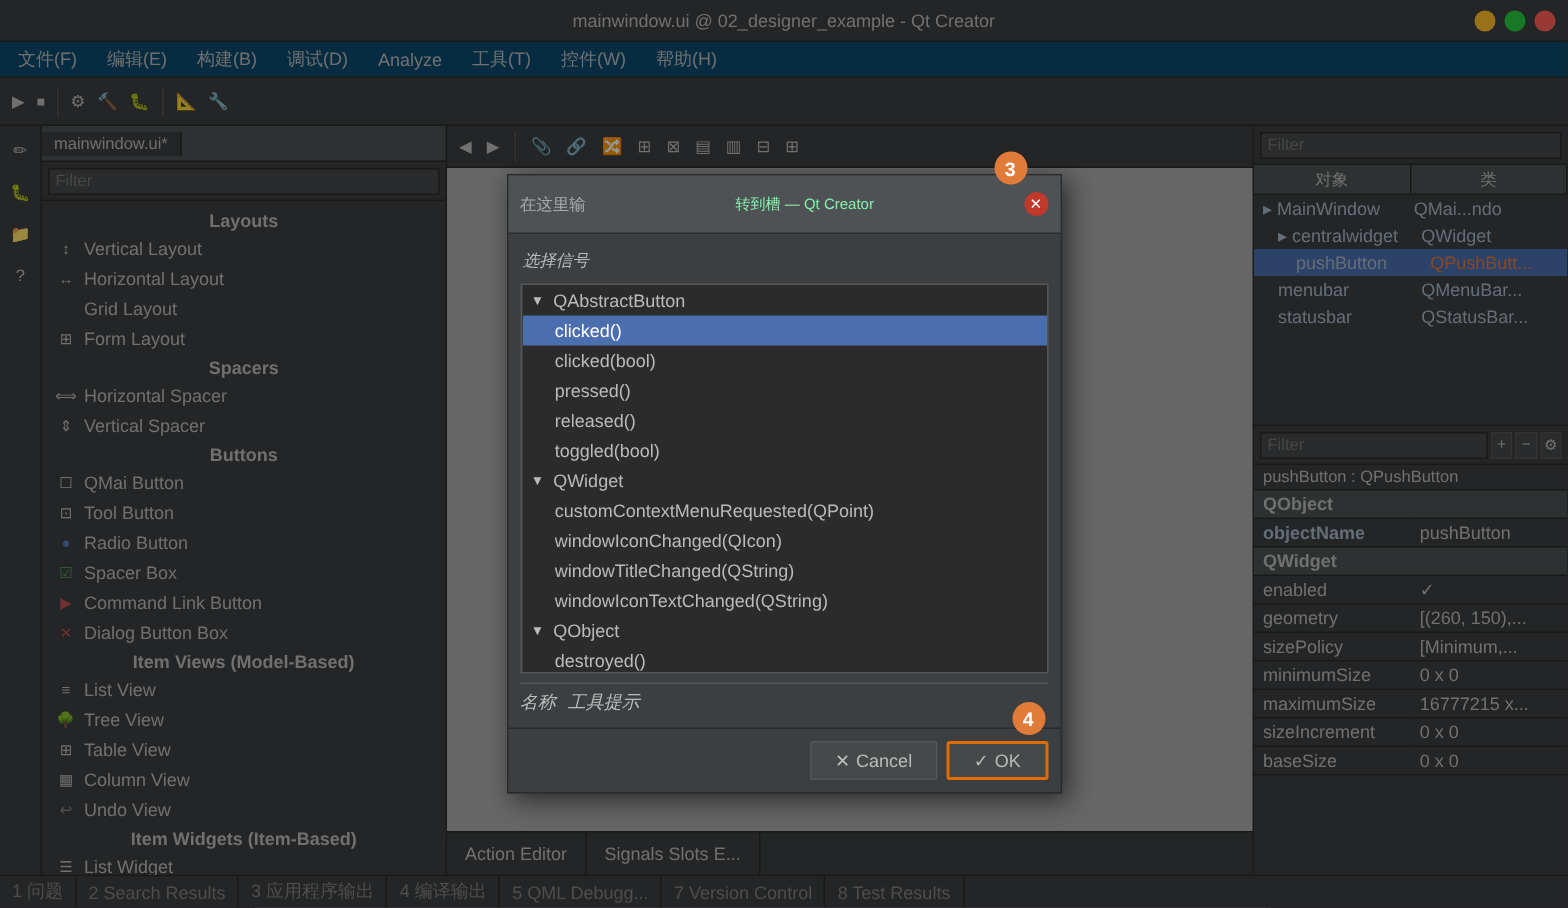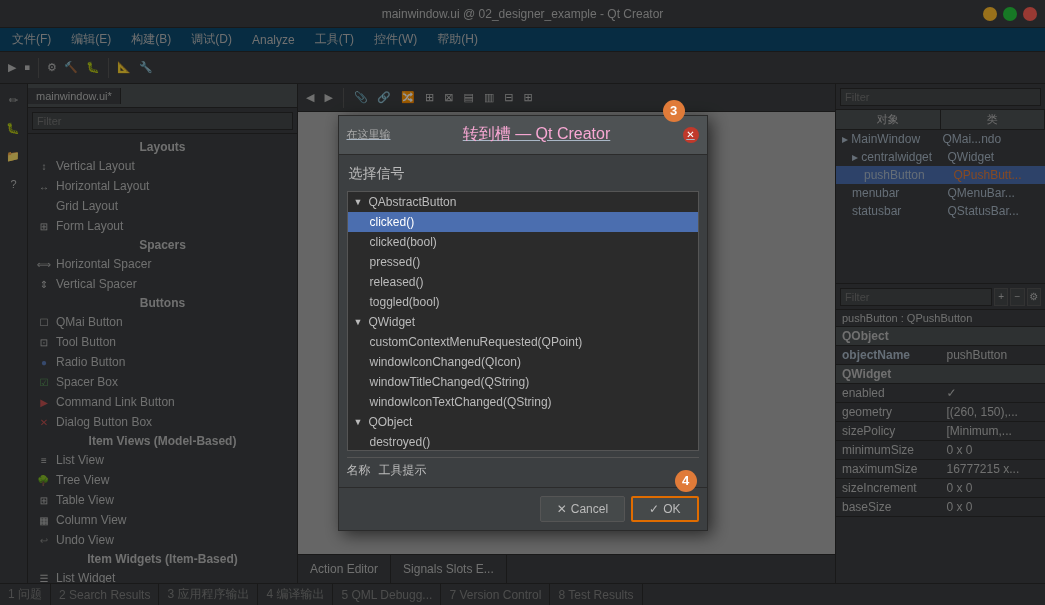--- a/index.html
+++ b/index.html
@@ -297,44 +297,44 @@
       flex-direction: column;
     }
     .modal-title-bar {
       background: #4e5254;
       height: 39px;
       display: flex;
       align-items: center;
       justify-content: space-between;
       padding: 0 8px;
       border-bottom: 1px solid #2b2b2b;
-      text-decoration: underline;
-    }
-    .modal-title { color: #f9a8d4; font-size: 16px; flex: 1; text-align: center; }
+    }
+    .modal-title { color: #86efac; font-size: 10px; flex: 1; text-align: center; }
     .modal-close-btn {
       width: 16px; height: 16px;
       background: #c0392b;
       border-radius: 50%;
       display: flex;
       align-items: center;
       justify-content: center;
       color: white;
       font-size: 10px;
       cursor: pointer;
     }
     .modal-body {
       padding: 8px;
       display: flex;
       flex-direction: column;
       gap: 4px;
     }
     .modal-label {
-      font-size: 14px;
+      font-size: 11px;
       color: #bbbbbb;
       padding: 2px 0 4px 2px;
+      font-style: italic;
     }
     .signal-tree {
       background: #2b2b2b;
       border: 1px solid #555;
       height: 260px;
       overflow-y: auto;
     }
     .sig-group {
       display: flex;
       align-items: center;
@@ -805,21 +805,21 @@
         <div class="sig-group">
           <span class="sig-triangle">▼</span>
           <span>QObject</span>
         </div>
         <div class="sig-item">
           <span>destroyed()</span>
         </div>
 
       </div>
 
-      <div style="display:flex; gap:8px; align-items:flex-end; padding-top:4px; border-top:1px solid #555; margin-top:2px;">
+      <div style="display:flex; gap:8px; align-items:flex-end; padding-top:4px; border-top:1px solid #555; margin-top:2px;font-style:italic;">
         <div style="flex:1; font-size:11px; color:#bbbbbb; display:flex; gap:8px;">
           <span>名称</span>
           <span>工具提示</span>
         </div>
       </div>
     </div>
     <div class="modal-footer" style="position:relative;">
 
       <div style="position:absolute; bottom:38px; right:10px; z-index:10;">
         <div class="badge" style="background:#e07b39; position:static; width:22px; height:22px; border-radius:50%; display:inline-flex; align-items:center; justify-content:center; color:white; font-weight:bold; font-size:13px;">4</div>

